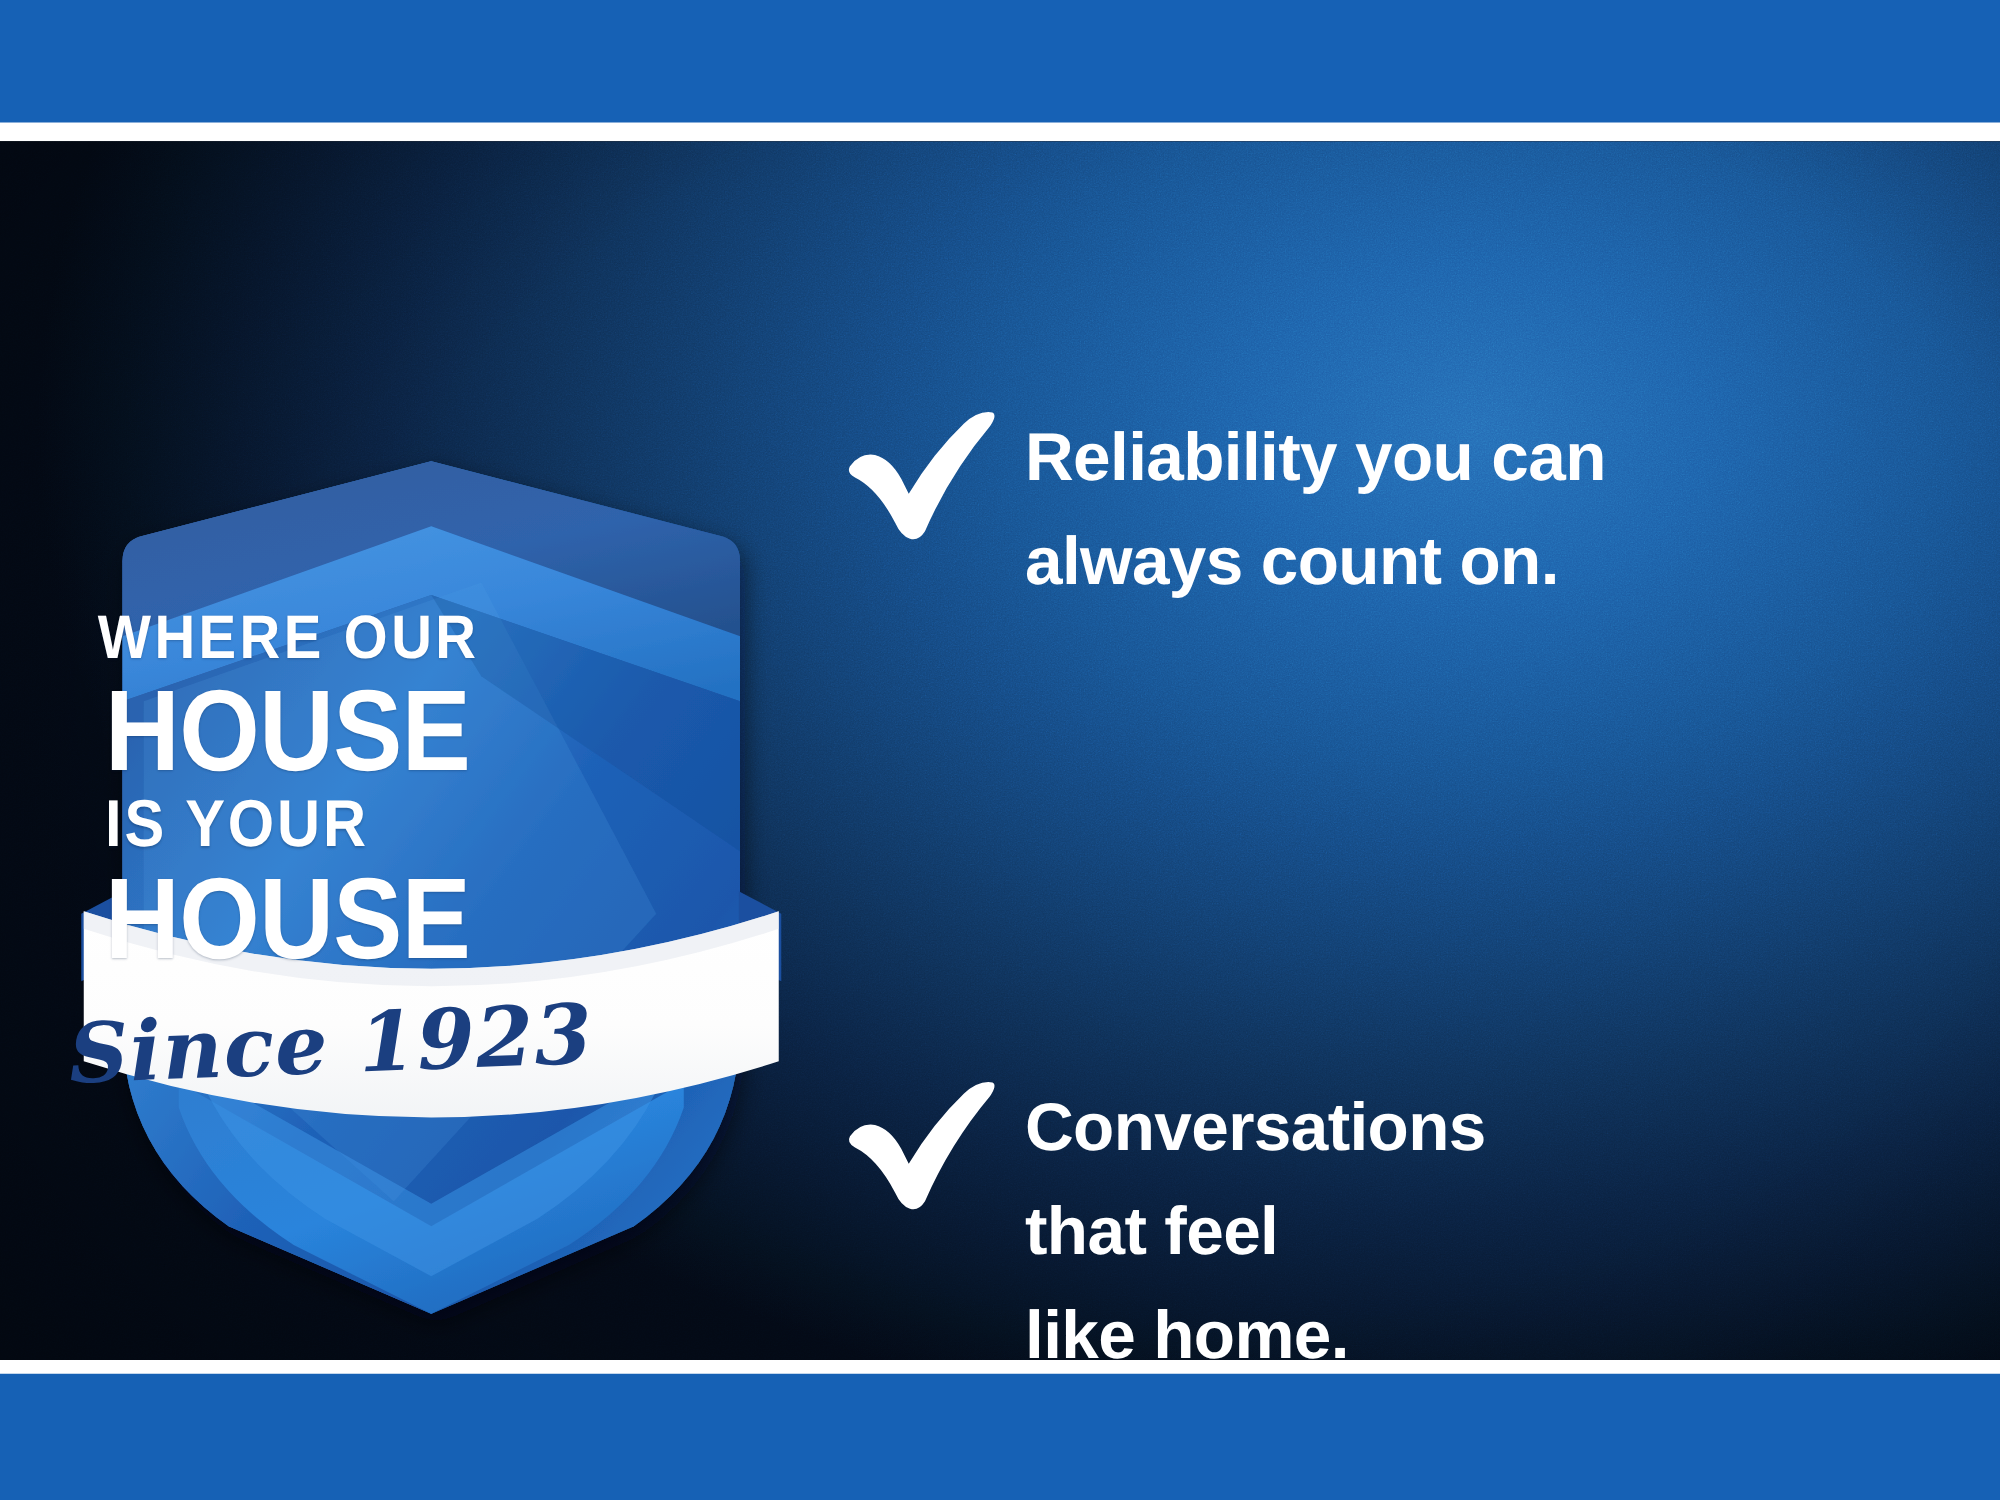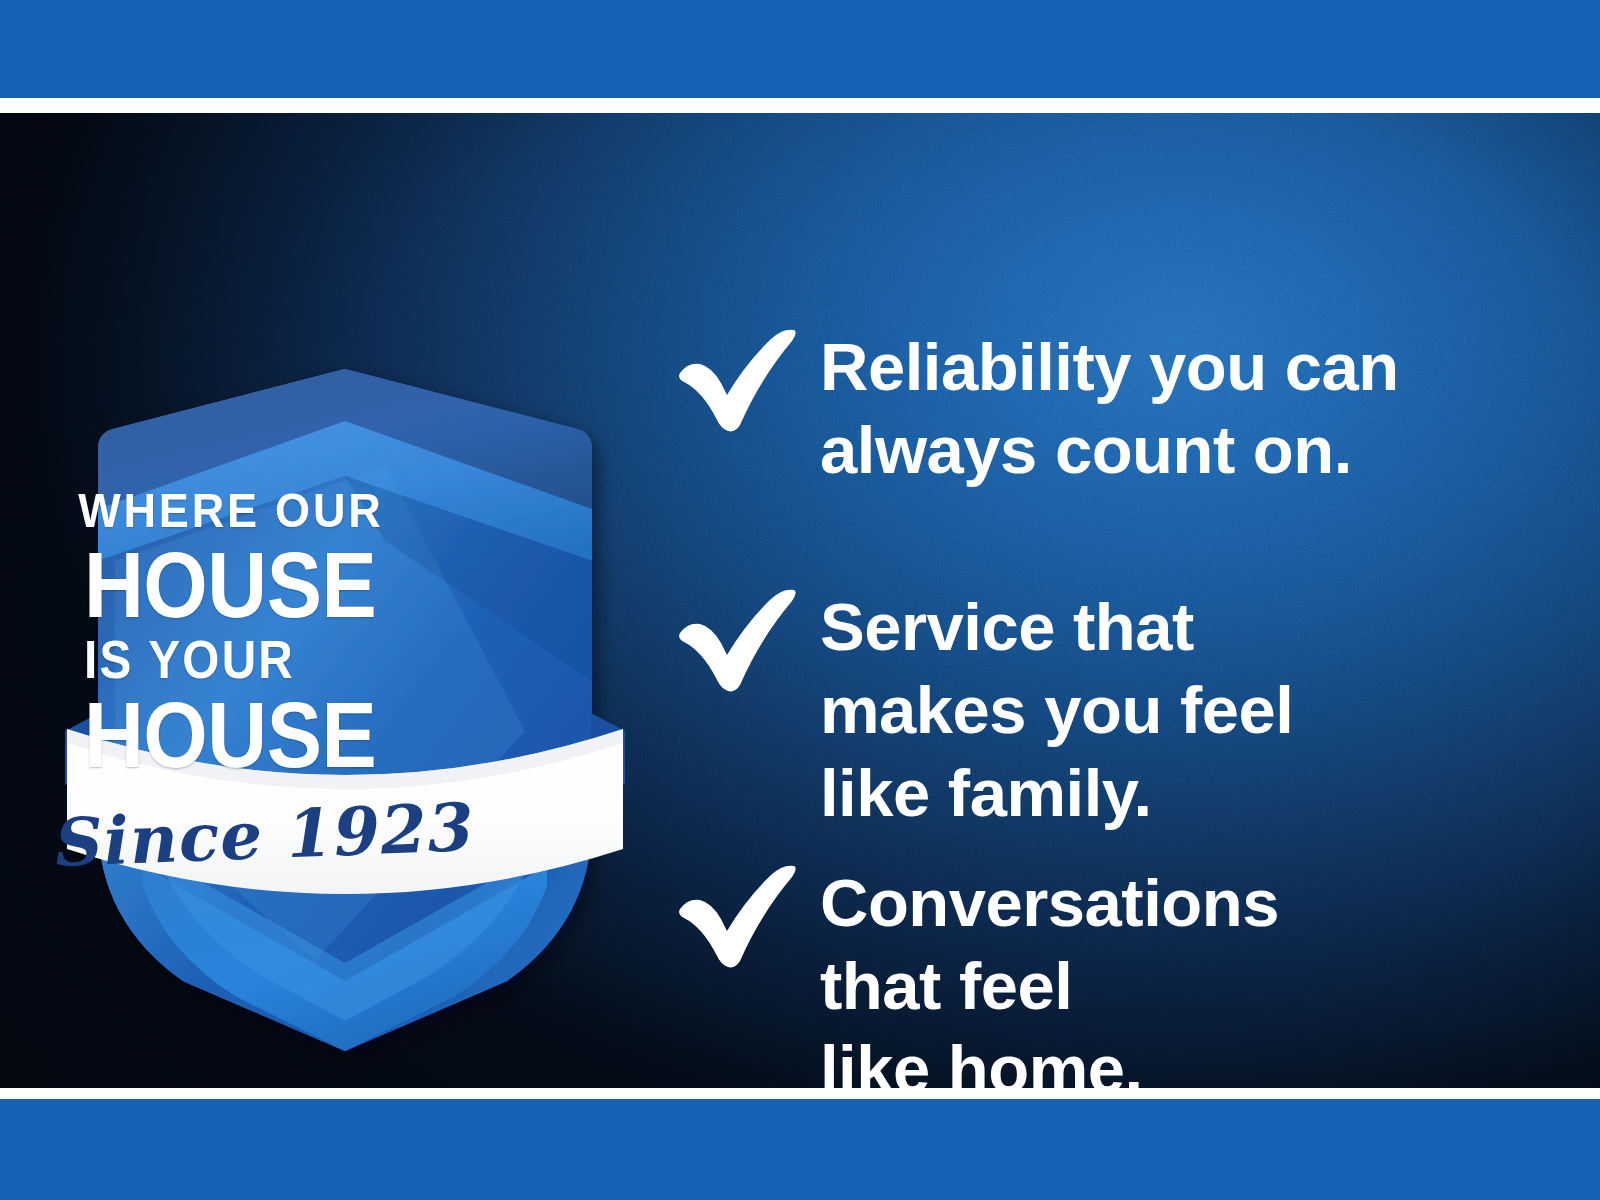--- a/index.html
+++ b/index.html
@@ -49,21 +49,21 @@
       transform:rotate(-2.2deg);}
 
   
   .bullets{position:absolute;left:660px;top:113px;width:880px;height:975px;}
   .bullet{position:absolute;display:flex;align-items:flex-start;}
   .b1{left:10px;top:95px;}
   .b2{left:10px;top:355px;}
   .b3{left:10px;top:631px;justify-content:space-between;}
   .check{flex:0 0 auto;width:132px;height:112px;margin-right:18px;}
   .btext{color:#ffffff;font-family:"Liberation Sans",sans-serif;font-weight:700;
-      font-size:67px;line-height:83px;letter-spacing:-0.5px;white-space:pre-line;
+      font-size:54px;line-height:83px;letter-spacing:-0.5px;white-space:pre-line;
       margin-top:4px;}
 </style>
 </head>
 <body>
 
 <div class="stage">
 
   <div class="bar-top"></div>
 
   <div class="panel">
@@ -185,31 +185,20 @@
         <svg class="check" viewBox="0 0 132 112">
           <path d="M 10 52 Q 18 41 30 43 Q 42 46 51 62 L 57 74
                    Q 76 42 101 18 Q 113 7 124 9 Q 128 11 122 20
                    Q 90 58 70 104 Q 65 112 58 110 Q 51 108 46 97
                    Q 32 70 14 61 Q 7 57 10 52 Z" fill="#ffffff"></path>
         </svg>
         <div class="btext">Reliability you can
 always count on.</div>
       </div>
 
-      <div class="bullet b2">
-        <svg class="check" viewBox="0 0 132 112">
-          <path d="M 10 52 Q 18 41 30 43 Q 42 46 51 62 L 57 74
-                   Q 76 42 101 18 Q 113 7 124 9 Q 128 11 122 20
-                   Q 90 58 70 104 Q 65 112 58 110 Q 51 108 46 97
-                   Q 32 70 14 61 Q 7 57 10 52 Z" fill="#ffffff"></path>
-        </svg>
-        <div class="btext">Service that
-makes you feel
-like family.</div>
-      </div>
 
       <div class="bullet b3">
         <svg class="check" viewBox="0 0 132 112">
           <path d="M 10 52 Q 18 41 30 43 Q 42 46 51 62 L 57 74
                    Q 76 42 101 18 Q 113 7 124 9 Q 128 11 122 20
                    Q 90 58 70 104 Q 65 112 58 110 Q 51 108 46 97
                    Q 32 70 14 61 Q 7 57 10 52 Z" fill="#ffffff"></path>
         </svg>
         <div class="btext">Conversations
 that feel

